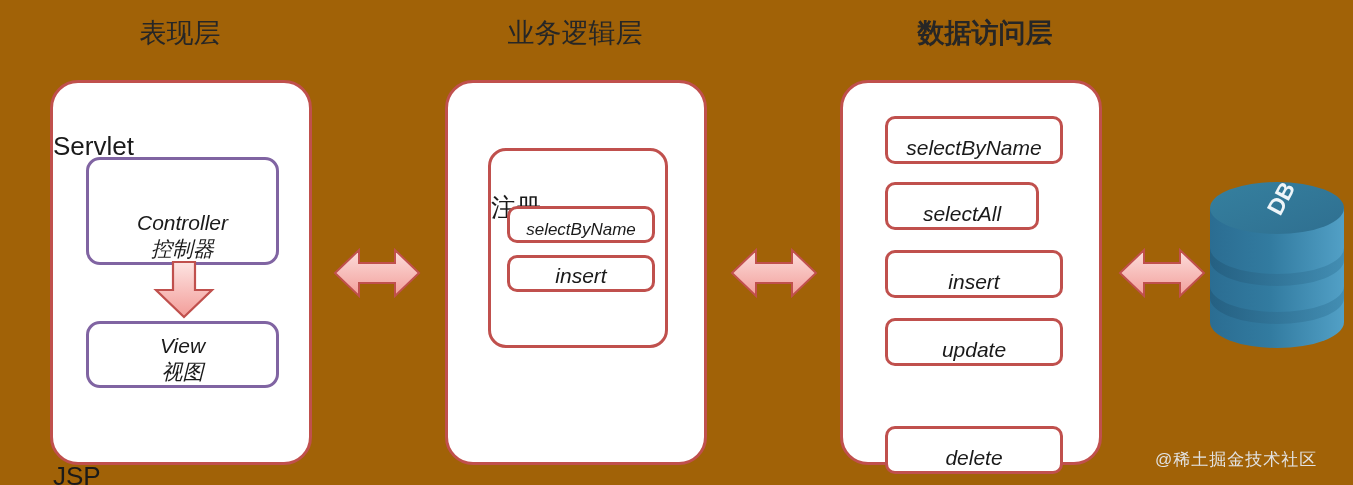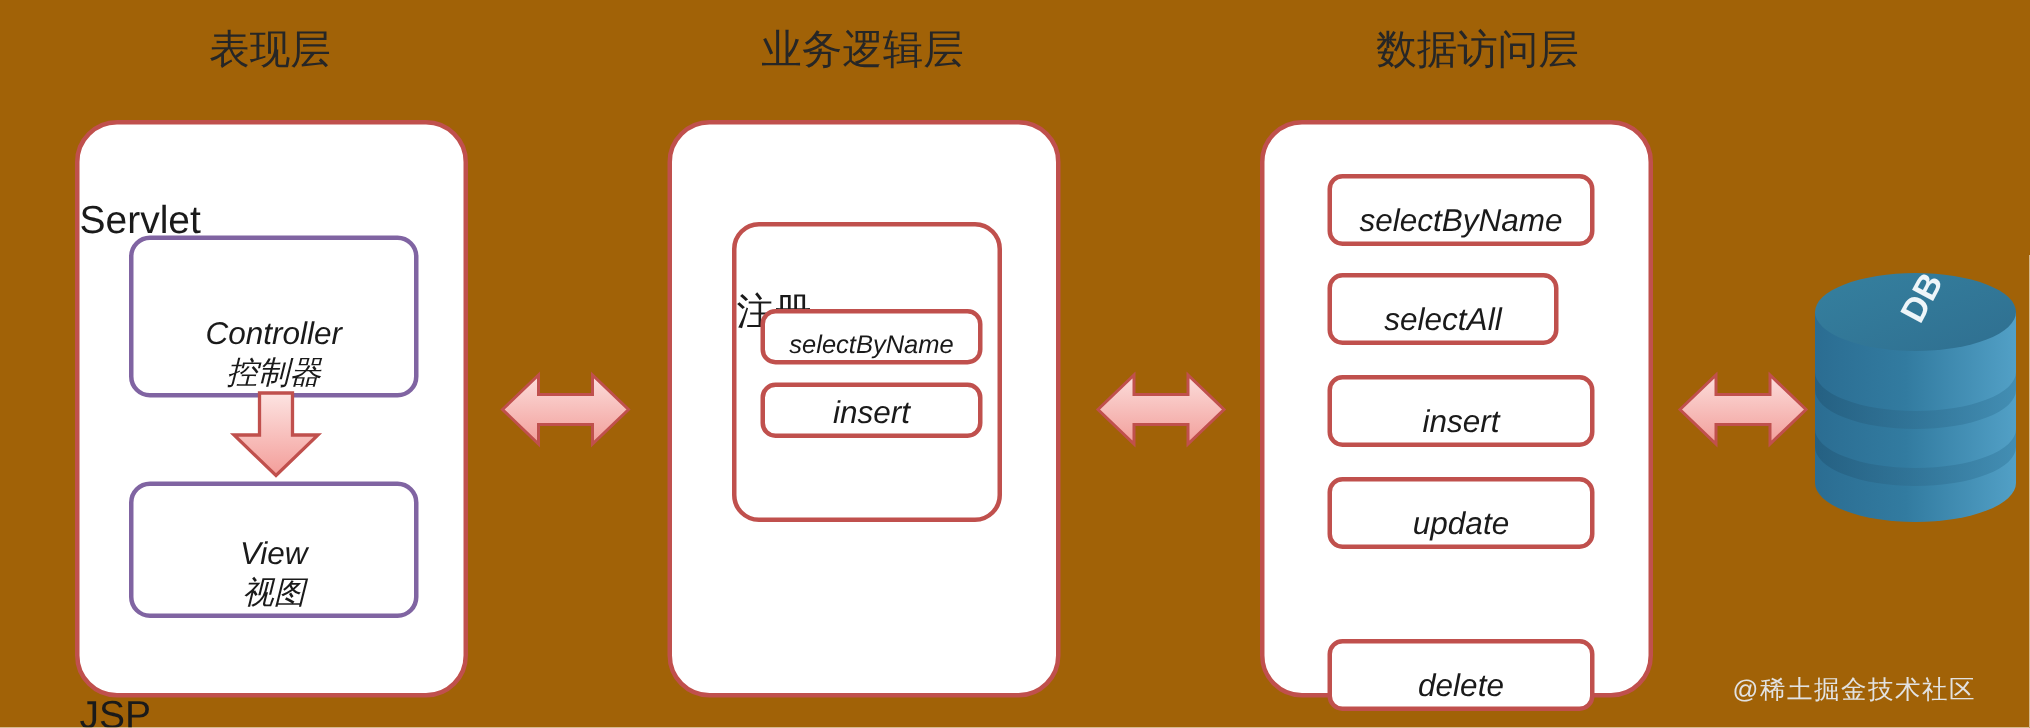--- a/index.html
+++ b/index.html
@@ -109,21 +109,21 @@
 </style>
 </head>
 <body>
 
 <div id="canvas">
 
   <div class="col-title" style="left:50px; top:20px; width:260px;">表现层</div>
 
   <div class="col-title" style="left:445px; top:20px; width:260px;">业务逻辑层</div>
 
-  <div class="col-title" style="left:855px; top:20px; width:260px;">数据访问层</div>
+  <div class="col-title" style="left:855px; top:20px; width:260px;font-weight:bold;">数据访问层</div>
 
   <div class="rbox red-outer" style="left:50px; top:80px; width:262px; height:385px;">
 
     <div class="box-label lbl-servlet">Servlet</div>
 
     <div class="rbox purple-box" style="left:33px; top:74px; width:193px; height:108px;">
       <div class="centerer">
         <div>
           <div class="lbl-ctrl">Controller</div>
           <div class="lbl-ctrl">控制器</div>
@@ -134,21 +134,21 @@
     <svg class="arrow-d" style="left:96px; top:176px;" width="70" height="62" viewBox="0 0 70 62">
       <defs>
         <linearGradient id="gradDown" x1="0" y1="0" x2="0" y2="1">
           <stop offset="0%" stop-color="#fde4e2"></stop>
           <stop offset="100%" stop-color="#f39d99"></stop>
         </linearGradient>
       </defs>
       <polygon points="24,3 46,3 46,31 63,31 35,58 7,31 24,31" fill="url(#gradDown)" stroke="#c0504d" stroke-width="2.2"></polygon>
     </svg>
 
-    <div class="rbox purple-box" style="left:33px; top:238px; width:193px; height:91px;">
+    <div class="rbox purple-box" style="left:33px; top:238px; width:193px; height:67px;">
       <div class="centerer">
         <div>
           <div class="lbl-view">View</div>
           <div class="lbl-view">视图</div>
         </div>
       </div>
     </div>
 
     <div class="box-label lbl-jsp" style="top:350px;">JSP</div>
   </div>

